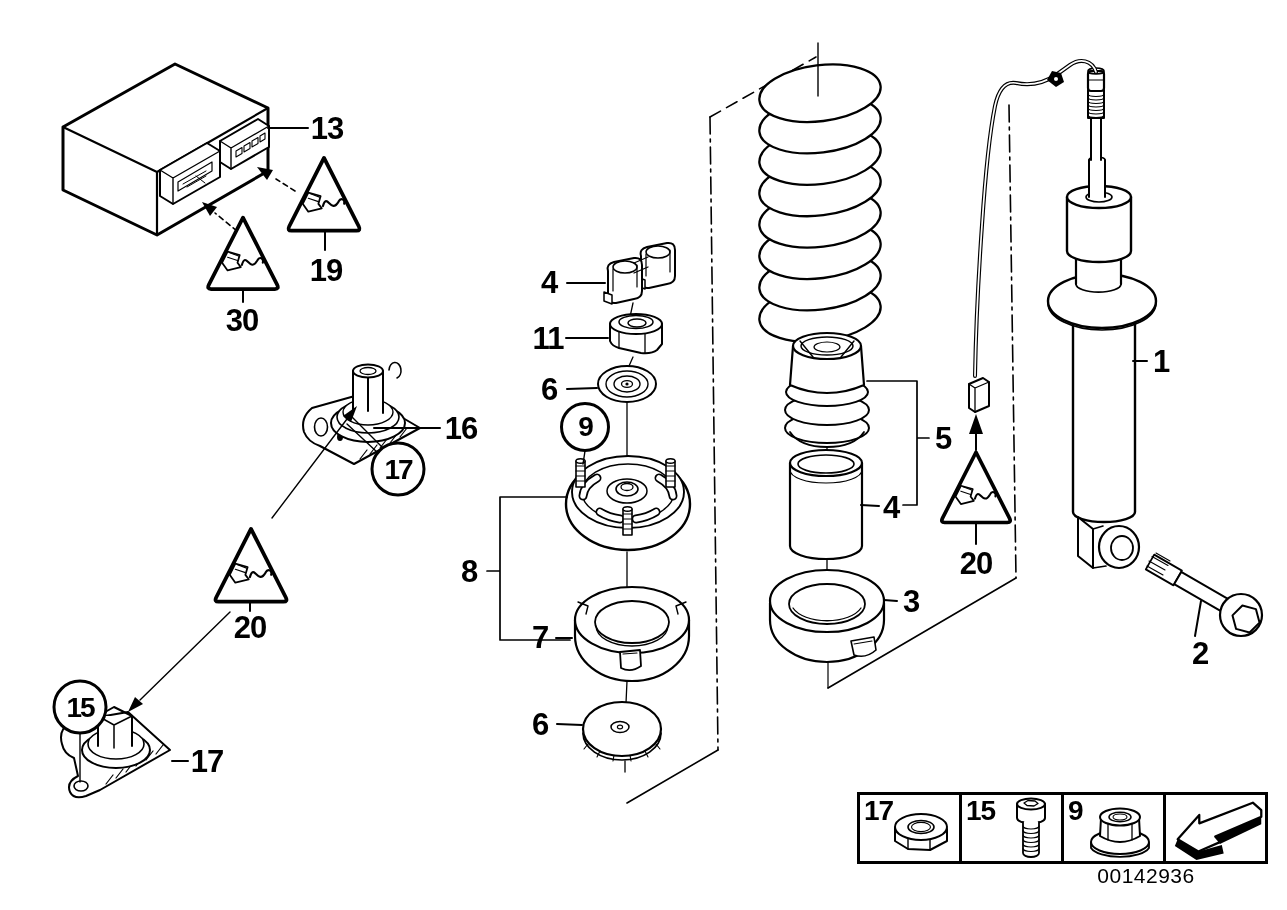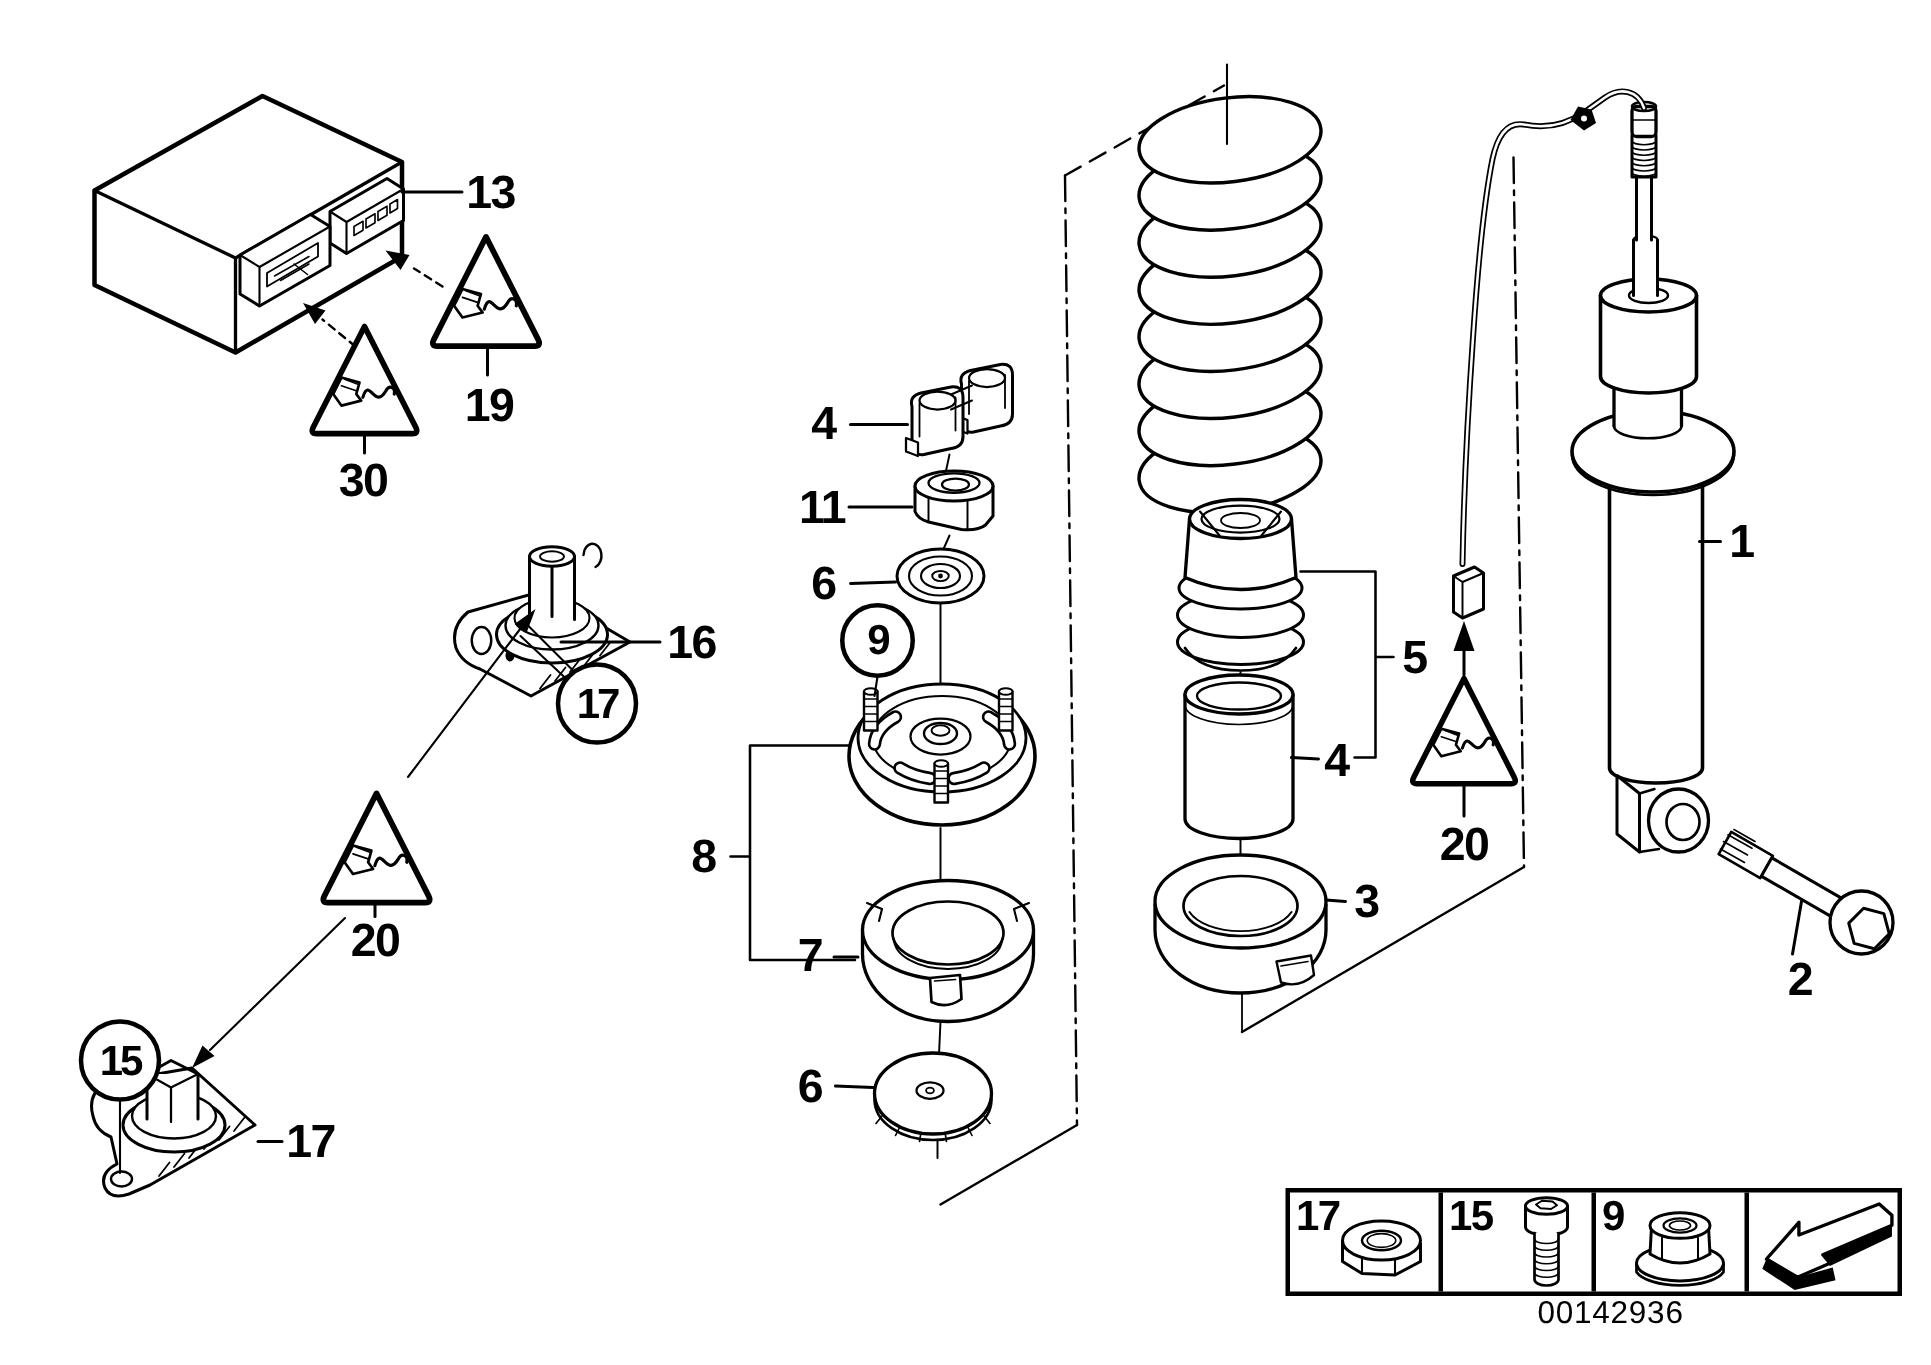--- a/index.html
+++ b/index.html
@@ -16,21 +16,21 @@
   .callout.circled.sm{width:44px;height:44px;}
   .legend{position:absolute;left:857px;top:792px;width:411px;height:72px;
           display:flex;border:3px solid #000;background:#fff;box-sizing:border-box;}
   .legend-cell{flex:1;border-right:3px solid #000;position:relative;cursor:pointer;}
   .legend-cell:last-child{border-right:none;}
   .legend-num{position:absolute;left:4px;top:2px;font-weight:bold;
               font-size:28px;letter-spacing:-1px;line-height:1;}
   .legend-cell svg{position:absolute;right:2px;bottom:1px;}
   .legend-cell.arrow-cell svg{left:5px;top:3px;}
   .drawing-number{position:absolute;left:1025px;top:864px;width:242px;
-                  text-align:left;font-size:21px;letter-spacing:0.5px;}
+                  text-align:center;font-size:21px;letter-spacing:0.5px;}
 </style>
 </head>
 <body>
 
 <div class="stage">
 
 <svg class="art" width="1287" height="910" viewBox="0 0 1287 910">
   <g fill="none" stroke="#000" stroke-linecap="round" stroke-linejoin="round">
 
     <g stroke-width="1.6">

